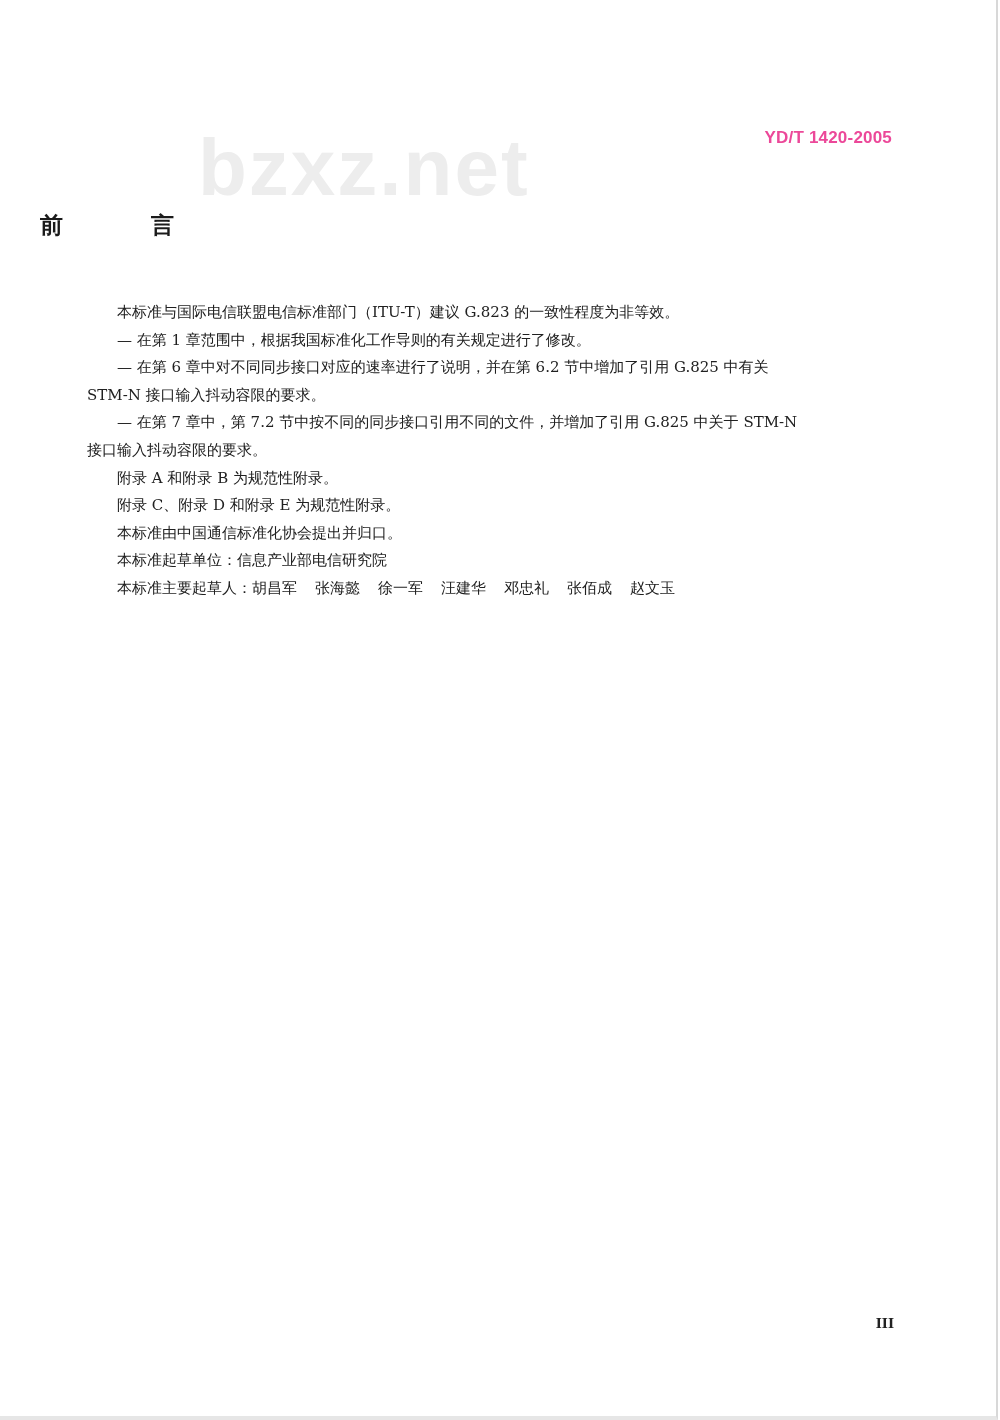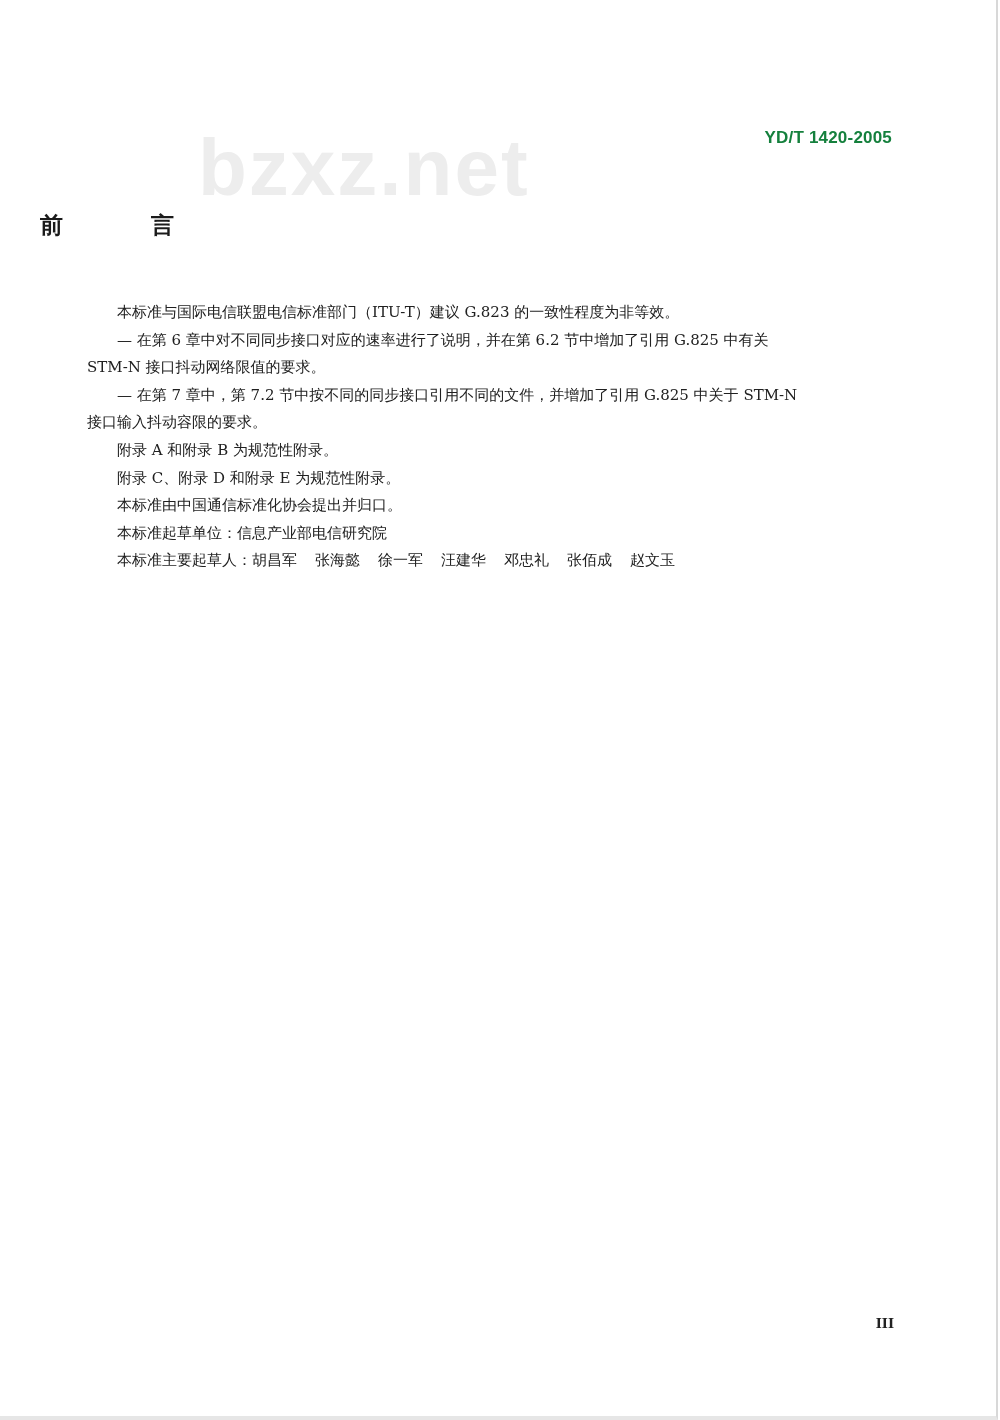--- a/index.html
+++ b/index.html
@@ -24,21 +24,21 @@
     border-right: 2px solid #d8d8d8;
     border-bottom: 4px solid #e6e6e6;
   }
   .std-code {
     position: absolute;
     top: 128px;
     right: 104px;
     font-family: "Liberation Sans", "DejaVu Sans", sans-serif;
     font-size: 17px;
     font-weight: bold;
-    color: #15803d;
+    color: #ec4899;
     letter-spacing: 0.2px;
   }
   .watermark {
     position: absolute;
     left: 198px;
     top: 128px;
     font-family: "Liberation Sans", "DejaVu Sans", sans-serif;
     font-size: 80px;
     font-weight: bold;
     color: #ededed;
@@ -94,22 +94,23 @@
 <div class="page">
 
   <div class="watermark">bzxz.net</div>
 
   <div class="std-code">YD/T 1420-2005</div>
 
   <div class="title">前言</div>
 
   <div class="body-text">
     <p>本标准与国际电信联盟电信标准部门（ITU-T）建议 G.823 的一致性程度为非等效。</p>
+    <p>— 在第 1 章范围中，根据我国标准化工作导则的有关规定进行了修改。</p>
     <p>— 在第 6 章中对不同同步接口对应的速率进行了说明，并在第 6.2 节中增加了引用 G.825 中有关</p>
-    <p class="cont">STM-N 接口抖动网络限值的要求。</p>
+    <p class="cont">STM-N 接口输入抖动容限的要求。</p>
     <p>— 在第 7 章中，第 7.2 节中按不同的同步接口引用不同的文件，并增加了引用 G.825 中关于 STM-N</p>
     <p class="cont">接口输入抖动容限的要求。</p>
     <p>附录 A 和附录 B 为规范性附录。</p>
     <p>附录 C、附录 D 和附录 E 为规范性附录。</p>
     <p>本标准由中国通信标准化协会提出并归口。</p>
     <p>本标准起草单位：信息产业部电信研究院</p>
     <p class="names">
       <span style="margin-right:0">本标准主要起草人：</span><span>胡昌军</span><span>张海懿</span><span>徐一军</span><span>汪建华</span><span>邓忠礼</span><span>张佰成</span><span>赵文玉</span>
     </p>
   </div>

